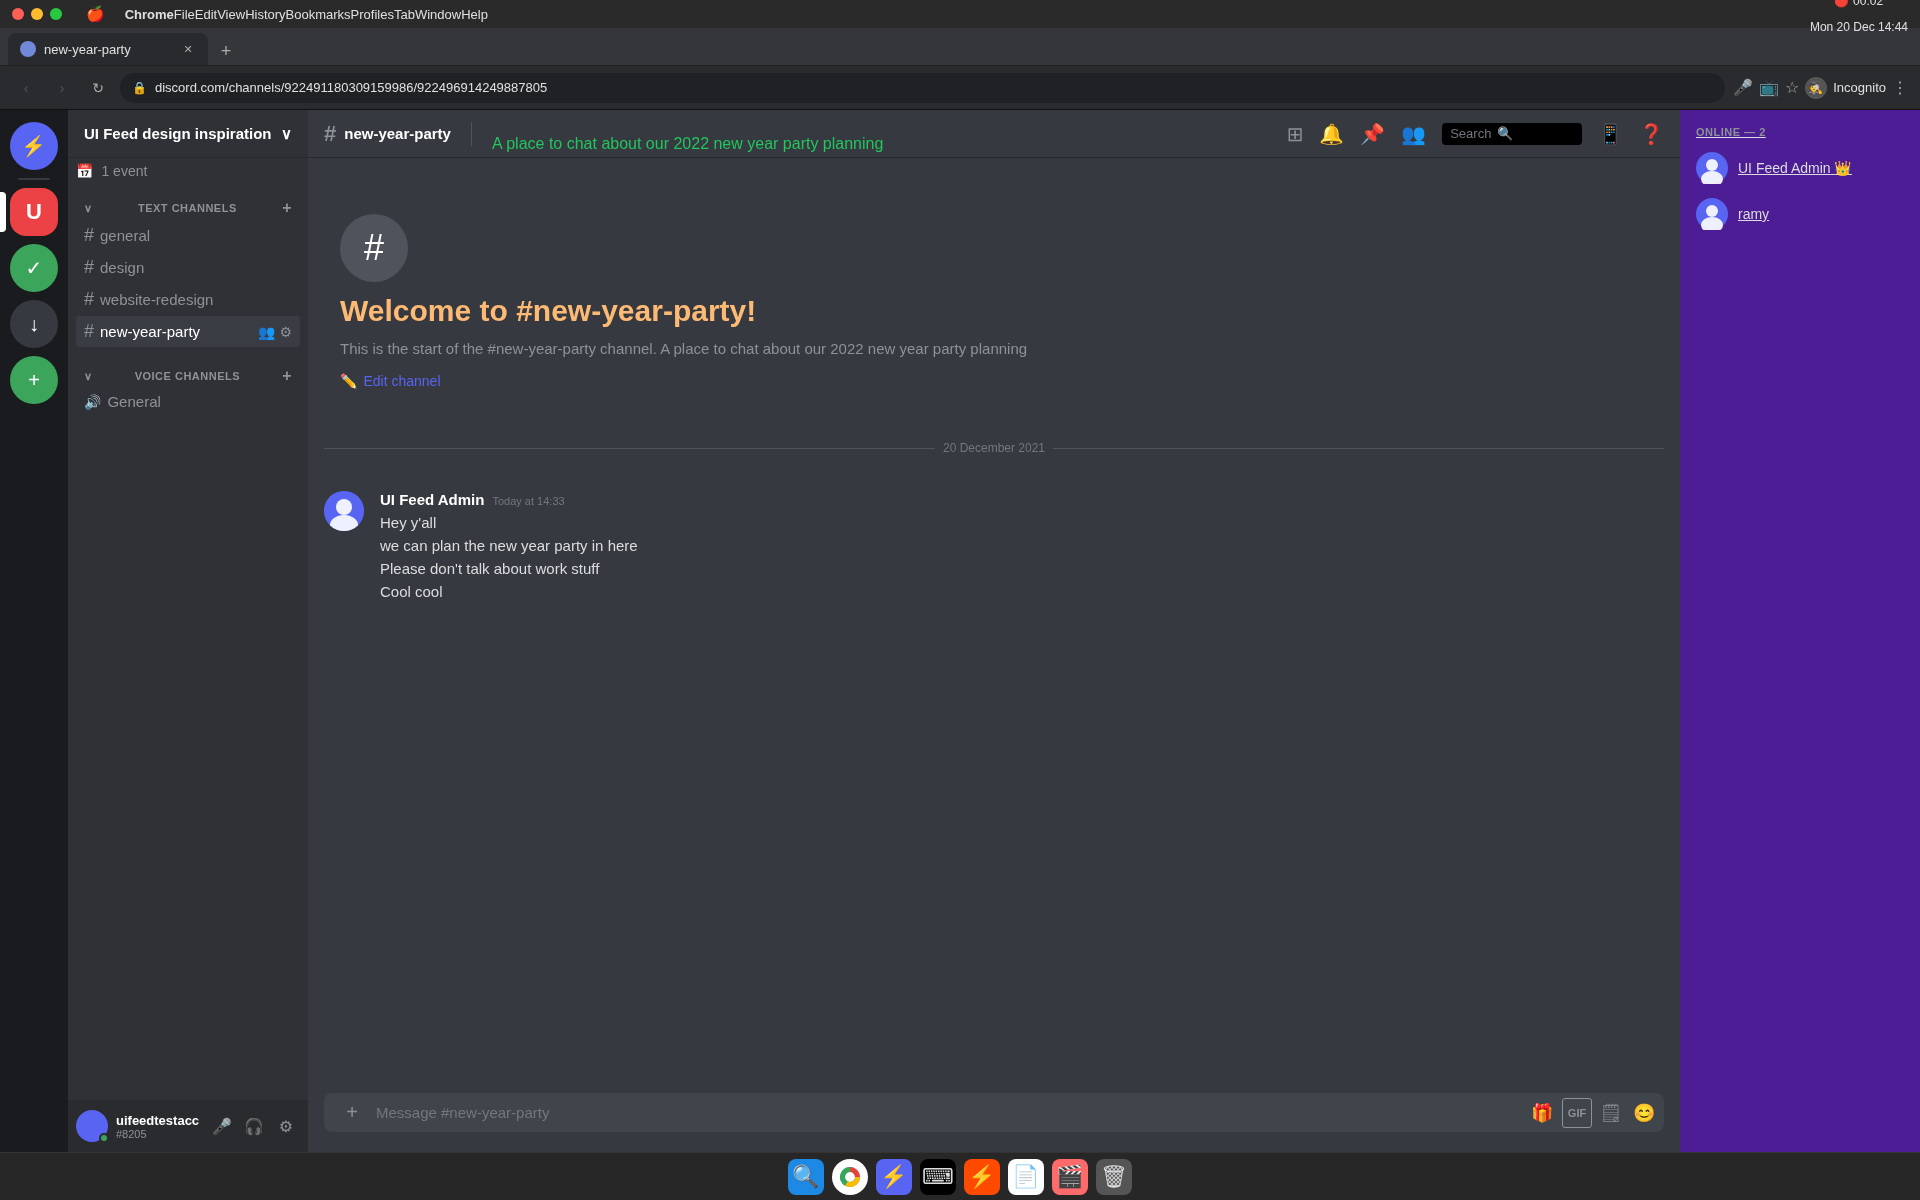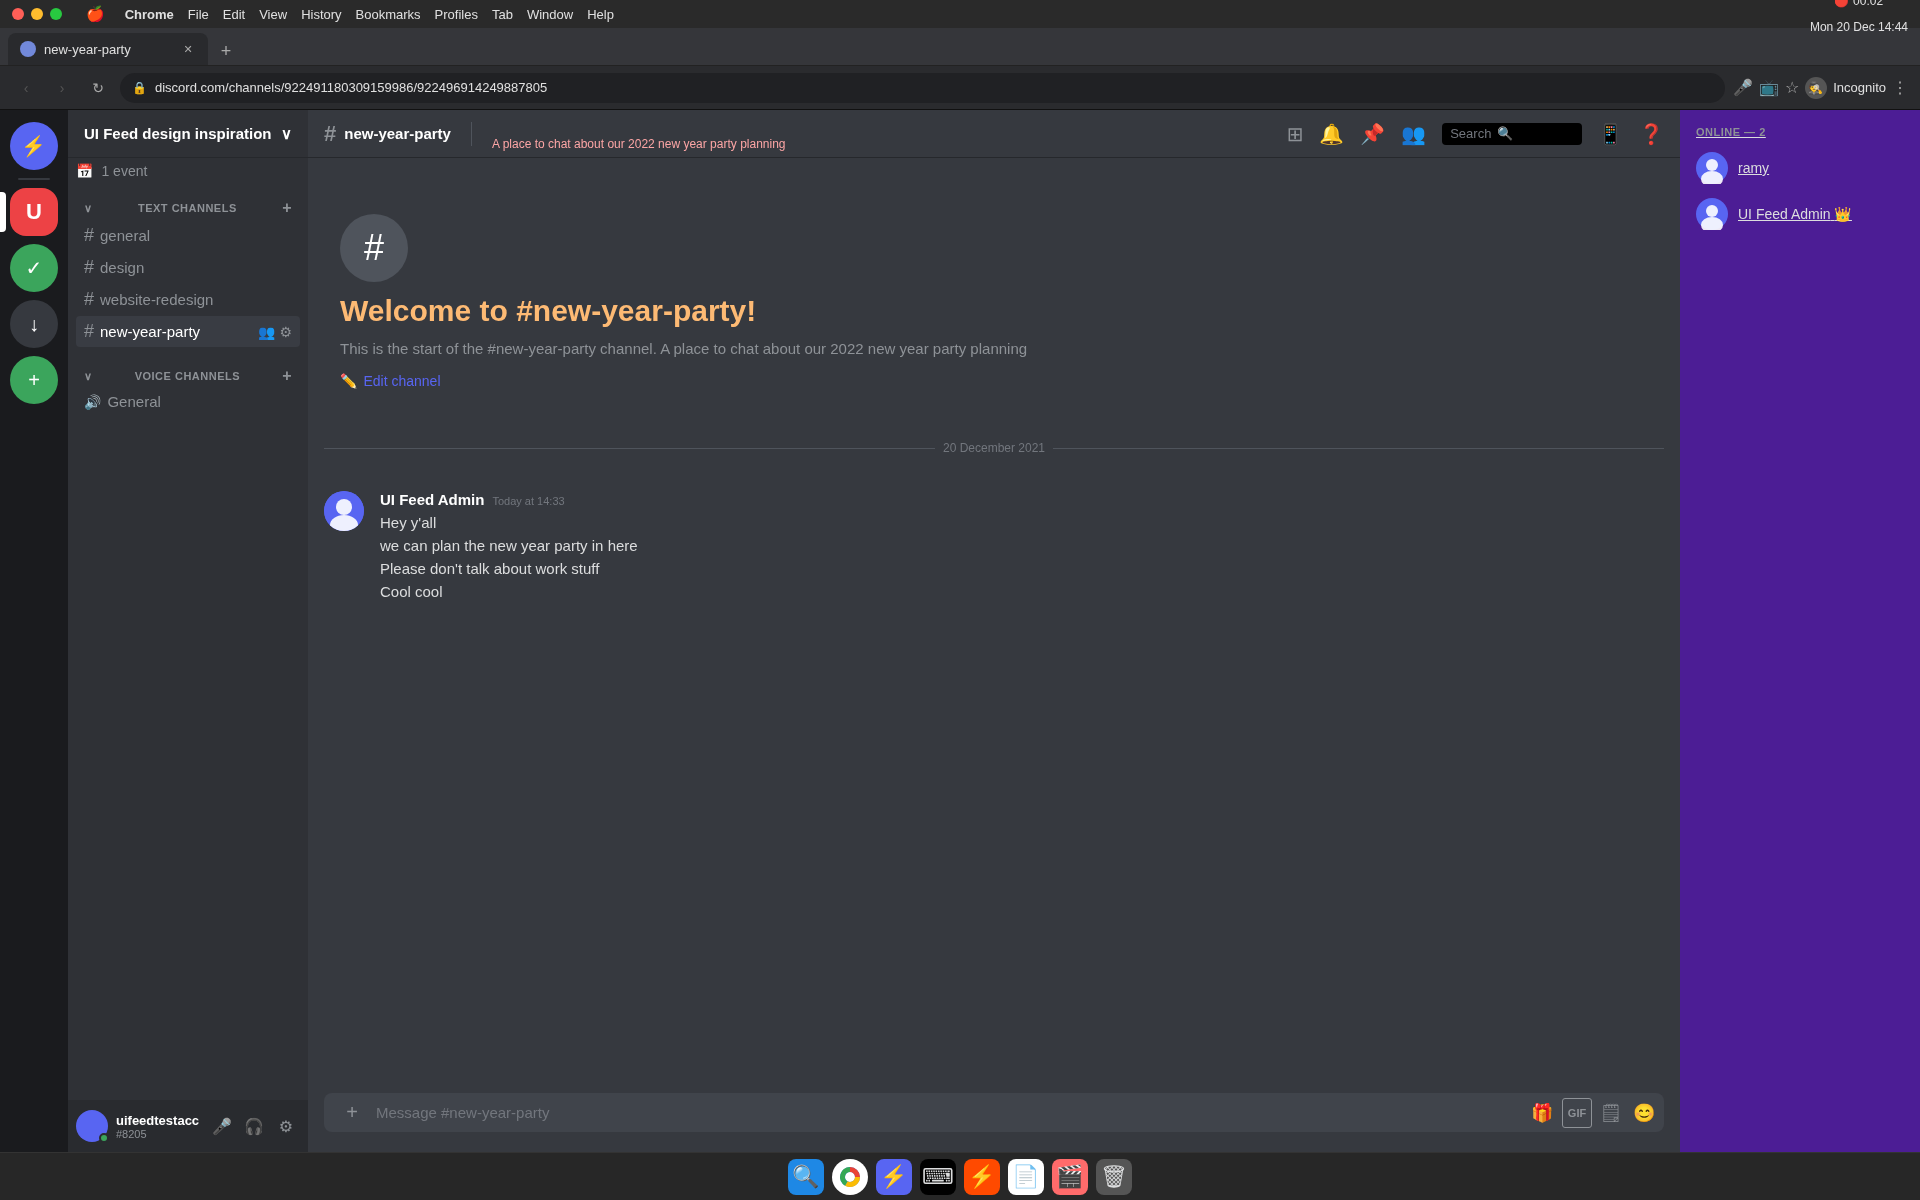--- a/index.html
+++ b/index.html
@@ -33,21 +33,20 @@
       width: 12px;
       height: 12px;
       border-radius: 50%;
     }
     .traffic-light.close { background: #ff5f57; }
     .traffic-light.minimize { background: #ffbd2e; }
     .traffic-light.maximize { background: #28c940; }
     .macos-menubar .apple-logo { font-size: 15px; margin-right: 4px; }
     .macos-menubar .menu-items {
       display: flex;
-      gap: 14px;
     }
     .macos-menubar .menu-item { font-size: 13px; font-weight: 500; cursor: pointer; }
     .macos-menubar .chrome-bold { font-weight: 700; }
     .macos-menubar .right-info {
       margin-left: auto;
       display: flex;
       align-items: center;
       gap: 12px;
       font-size: 12px;
       flex-direction: column;
@@ -363,21 +362,21 @@
     .chat-header-channel {
       display: flex;
       align-items: center;
       gap: 8px;
       font-size: 15px;
       font-weight: 700;
       color: #fff;
     }
     .chat-header-hash { color: #8e9297; font-size: 22px; }
     .chat-header-divider { width: 1px; height: 24px; background: #4f545c; margin: 0 8px; }
-    .chat-header-topic { font-size: 12px; color: #fca5a5; flex: 1; margin-top: 20px; }
+    .chat-header-topic { font-size: 16px; color: #22c55e; flex: 1; margin-top: 20px; }
     .chat-header-icons {
       display: flex;
       align-items: center;
       gap: 16px;
       color: #8e9297;
       font-size: 20px;
     }
     .chat-header-icon { cursor: pointer; }
     .chat-header-search {
       width: 140px;
@@ -818,37 +817,37 @@
 
     <div class="member-item">
       <div class="member-avatar">
         <svg width="32" height="32" viewBox="0 0 32 32">
           <circle cx="16" cy="16" r="16" fill="#5865f2"></circle>
           <circle cx="16" cy="13" r="6" fill="#fff" opacity="0.9"></circle>
           <ellipse cx="16" cy="27" rx="11" ry="8" fill="#fff" opacity="0.9"></ellipse>
         </svg>
       </div>
       <div class="member-info">
-        <div class="member-name">ramy</div>
+        <div class="member-name">
+          <span>UI Feed Admin</span>
+          <span class="member-crown">👑</span>
+        </div>
       </div>
     </div>
 
     <div class="member-item">
       <div class="member-avatar">
         <svg width="32" height="32" viewBox="0 0 32 32">
           <circle cx="16" cy="16" r="16" fill="#5865f2"></circle>
           <circle cx="16" cy="13" r="6" fill="#fff" opacity="0.9"></circle>
           <ellipse cx="16" cy="27" rx="11" ry="8" fill="#fff" opacity="0.9"></ellipse>
         </svg>
       </div>
       <div class="member-info">
-        <div class="member-name">
-          <span>UI Feed Admin</span>
-          <span class="member-crown">👑</span>
-        </div>
+        <div class="member-name">ramy</div>
       </div>
     </div>
   </div>
 
 </div>
 
 <div class="macos-dock">
   <div class="dock-icon" style="background:#1e88e5;">🔍</div>
   <div class="dock-icon" style="background:#fff; border-radius:50%;">
     <svg width="24" height="24" viewBox="0 0 24 24">

